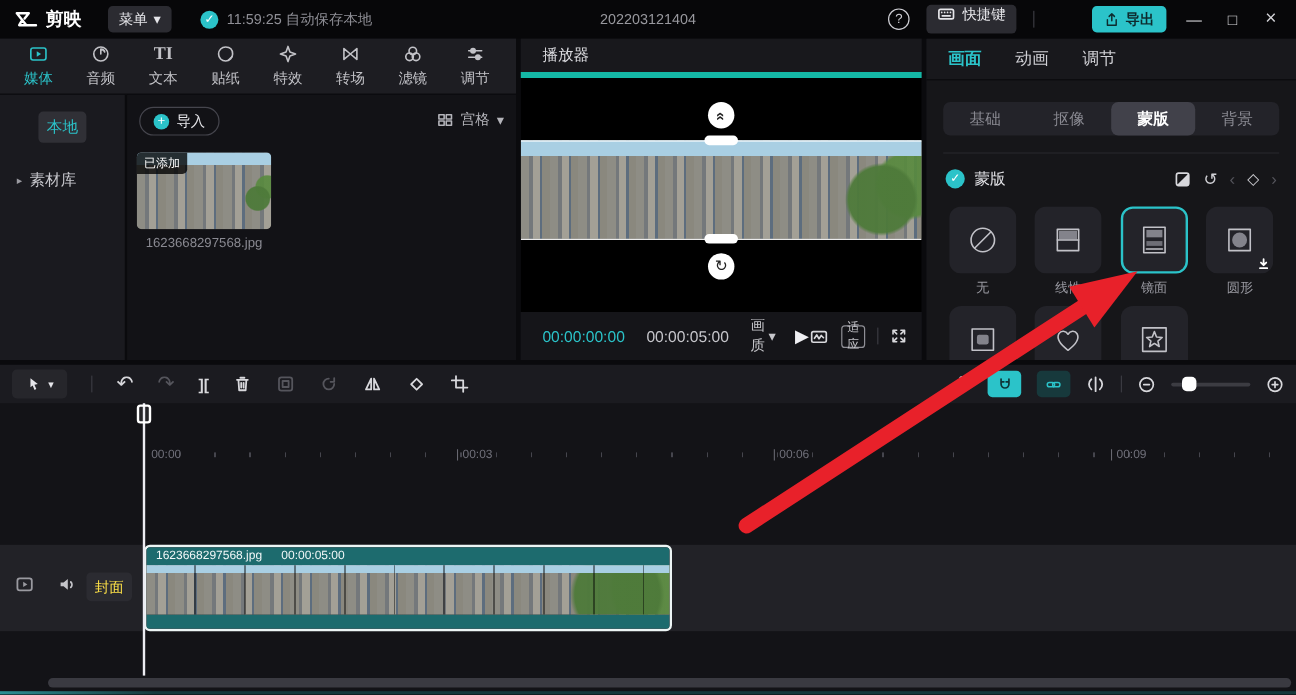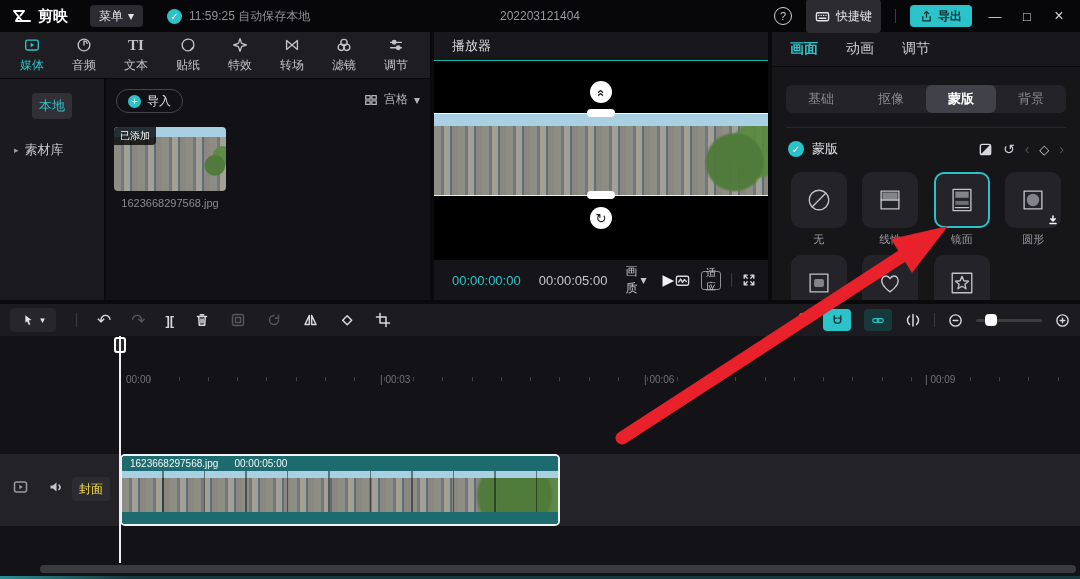--- a/index.html
+++ b/index.html
@@ -12,23 +12,23 @@
   
   .topbar{position:relative;height:32px;flex:0 0 32px;background:#070709;display:flex;align-items:center;padding:0 12px;gap:10px;}
   .logo{display:flex;align-items:center;gap:6px;font-weight:bold;font-size:15px;color:#fff;}
   .logo-mark{width:20px;height:16px;color:#fff;}
   .menu-btn{height:22px;background:#2b2b31;border-radius:4px;display:flex;align-items:center;gap:5px;padding:0 9px;font-size:12px;color:#e6e6ea;margin-left:12px;}
   .autosave{display:flex;align-items:center;gap:7px;color:#8f8f96;font-size:12px;margin-left:14px;}
   .save-check{width:15px;height:15px;border-radius:50%;background:#2bc3c9;color:#fff;font-size:10px;display:flex;align-items:center;justify-content:center;}
   .project{position:absolute;left:0;right:0;text-align:center;color:#98989e;font-size:12px;pointer-events:none;}
   .topbar-right{margin-left:auto;display:flex;align-items:center;gap:14px;z-index:2;}
   .help-btn{width:16px;height:16px;border-radius:50%;border:1.5px solid #cfcfd5;color:#cfcfd5;font-size:11px;display:flex;align-items:center;justify-content:center;}
-  .shortcut-btn{height:34px;background:#2b2b31;border-radius:4px;display:flex;align-items:center;gap:6px;padding:0 9px;color:#e6e6ea;}
+  .shortcut-btn{height:24px;background:#2b2b31;border-radius:4px;display:flex;gap:6px;padding:0 9px;color:#e6e6ea;}
   .vdiv{width:1px;height:14px;background:#3a3a41;}
-  .export-btn{height:22px;background:#2bc3c9;border-radius:4px;display:flex;align-items:center;gap:5px;padding:0 10px;color:#0d2b2e;font-weight:bold;}
+  .export-btn{height:22px;background:#2bc3c9;border-radius:4px;display:flex;align-items:center;gap:5px;padding:0 10px;color:#0d2b2e;font-weight:bold;margin-left:34px;}
   .win-btn{width:18px;text-align:center;color:#d4d4d8;font-size:13px;}
 
   
   .main{display:flex;gap:4px;flex:0 0 268px;height:268px;}
 
   
   .left{width:430px;background:#121216;display:flex;flex-direction:column;}
   .tabstrip{height:46px;background:#1d1d22;display:flex;padding-left:6px;border-bottom:1px solid #08080b;}
   .tab{width:52px;display:flex;flex-direction:column;align-items:center;justify-content:center;gap:3px;font-size:12px;color:#c2c2c7;}
   .tab .tab-icon{height:18px;display:flex;align-items:center;justify-content:center;font-size:13px;font-weight:bold;}
@@ -47,21 +47,21 @@
   .thumb-name{position:absolute;left:2px;top:118px;width:124px;text-align:center;font-size:11px;color:#8a8a92;}
   .photo{background:
       linear-gradient(180deg,#a9cfe3 0,#a9cfe3 16%,rgba(169,207,227,0) 16%),
       radial-gradient(circle at 90% 60%,rgba(78,122,58,.95) 0 9%,rgba(78,122,58,0) 10%),
       radial-gradient(circle at 97% 45%,rgba(88,138,62,.9) 0 8%,rgba(88,138,62,0) 9%),
       repeating-linear-gradient(90deg,#8e8d85 0 7px,#74787b 7px 10px,#a3a096 10px 16px,#5d6d7e 16px 18px,#8a887e 18px 24px),
       linear-gradient(180deg,#8a8a82,#6f6f68);}
 
   
   .player{flex:1;background:#151519;display:flex;flex-direction:column;min-width:0;}
-  .player-header{height:28px;flex:0 0 28px;display:flex;align-items:center;padding:0 18px;font-size:13px;color:#dcdce0;background:#18181c;border-bottom:1px solid #14b8a6;}
+  .player-header{height:28px;flex:0 0 28px;display:flex;align-items:center;padding:0 18px;font-size:13px;color:#dcdce0;background:#18181c;border-bottom:5px solid #14b8a6;}
   .preview{flex:1;position:relative;background:#000;overflow:hidden;}
   .band{position:absolute;left:0;right:0;top:52px;height:82px;}
   .mask-line{position:absolute;left:0;right:0;height:1px;background:rgba(255,255,255,.92);}
   .pill{position:absolute;left:50%;margin-left:-14px;width:28px;height:8px;border-radius:4px;background:#fff;}
   .circle-btn{position:absolute;left:50%;margin-left:-11px;width:22px;height:22px;border-radius:50%;background:#fff;color:#222;display:flex;align-items:center;justify-content:center;font-size:13px;}
   .rot90{display:inline-block;transform:rotate(90deg);font-weight:bold;letter-spacing:-1px;}
   .player-controls{height:40px;flex:0 0 40px;display:flex;align-items:center;padding:0 18px;gap:0;background:#151519;}
   .t-cur{color:#2bc3c9;font-size:13px;}
   .t-dur{color:#c6c6cb;font-size:13px;margin-left:18px;}
   .quality{margin-left:18px;display:flex;align-items:center;gap:3px;color:#c6c6cb;font-size:12px;}

